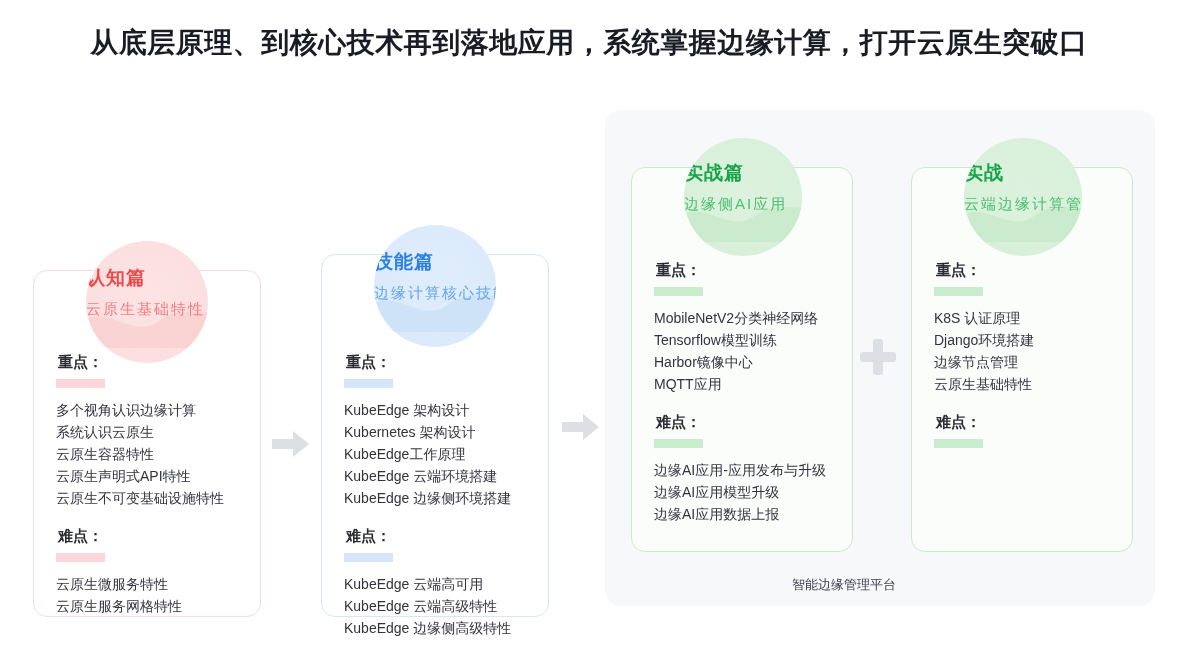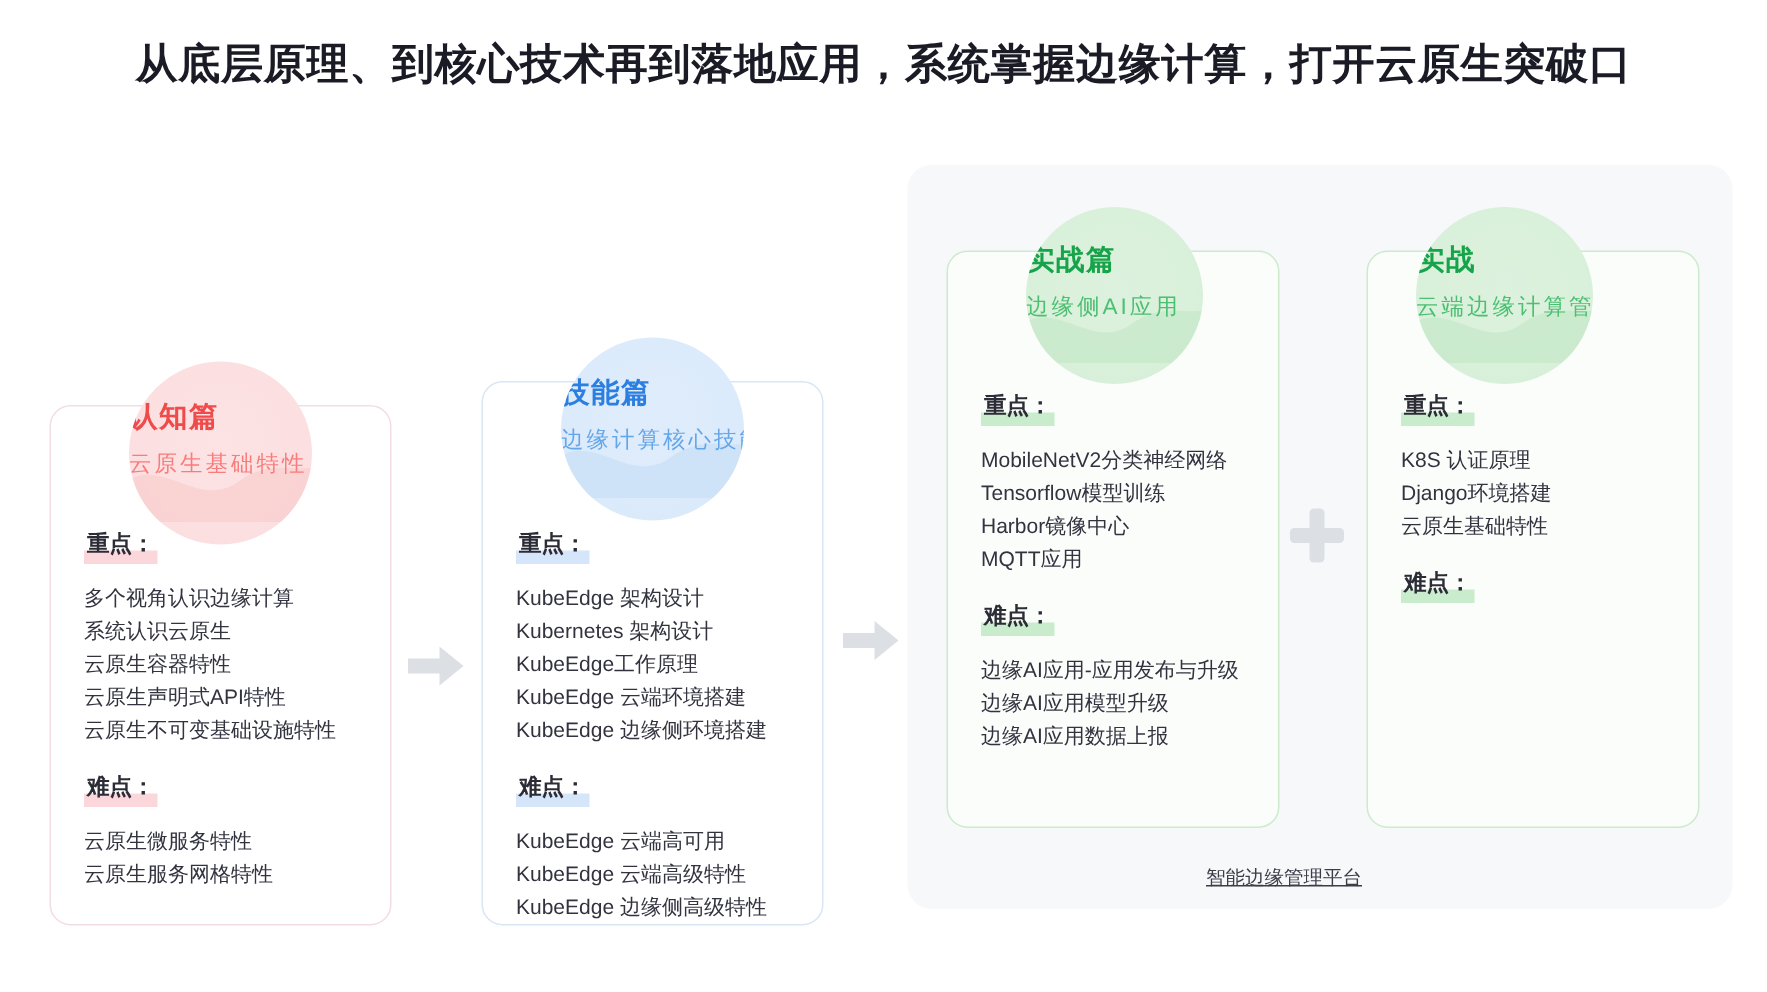--- a/index.html
+++ b/index.html
@@ -35,27 +35,26 @@
     position: absolute;
     left: 605px;
     top: 110px;
     width: 550px;
     height: 496px;
     background: #f7f8fa;
     border-radius: 16px;
   }
   #group-caption {
     position: absolute;
-    left: 581px;
+    left: 569px;
     top: 576px;
     width: 550px;
     text-align: center;
     font-size: 13px;
     color: #3d3d49;
-    text-decoration: underline;
   }
 
   
   .card {
     position: absolute;
     box-sizing: border-box;
     border-radius: 14px;
     border: 1px solid #e9d7dc;
     background: #ffffff;
   }
@@ -126,36 +125,36 @@
   #badge-2 .badge-title { margin-top: 24px; color: #2b7fe0; }
   #badge-2 .badge-sub   { margin-top: 9px;  color: #64a6ea; }
 
   
   #badge-3 {
     left: 684px; top: 138px;
     width: 118px; height: 118px;
     background: radial-gradient(circle at 50% 45%, #ddf2de 0%, #d9f0da 60%, #d5eed7 100%);
   }
   #badge-4 {
-    left: 944px; top: 138px;
+    left: 964px; top: 138px;
     width: 118px; height: 118px;
     background: radial-gradient(circle at 50% 45%, #ddf2de 0%, #d9f0da 60%, #d5eed7 100%);
   }
   #badge-3 .badge-title, #badge-4 .badge-title { margin-top: 22px; color: #16a34a; }
   #badge-3 .badge-sub,   #badge-4 .badge-sub   { margin-top: 9px;  color: #4cbf72; }
   #badge-4 .badge-sub { letter-spacing: 2px; }
 
   
   .sec-head {
     font-size: 15px;
     font-weight: bold;
     color: #2c2c36;
     display: inline-block;
     position: relative;
-    padding: 0 2px 4px 2px;
+    padding: 0 2px 16px 2px;
   }
   .sec-head::after {
     content: "";
     position: absolute;
     left: 0; right: 0;
     bottom: 0;
     height: 9px;
     z-index: -1;
   }
   .tone-pink  .sec-head::after { background: #fbd7dc; }
@@ -330,20 +329,21 @@
 </div>
 
 <div class="card tone-green" id="card-4">
   <div class="card-inner">
     <div class="content">
       <div class="sec-block">
         <span class="sec-head">重点：</span>
         <ul class="sec-list">
           <li>K8S 认证原理</li>
           <li>Django环境搭建</li>
+          <li>边缘节点管理</li>
           <li>云原生基础特性</li>
         </ul>
       </div>
       <div class="gap-1"></div>
       <div class="sec-block">
         <span class="sec-head">难点：</span>
       </div>
     </div>
   </div>
 </div>

